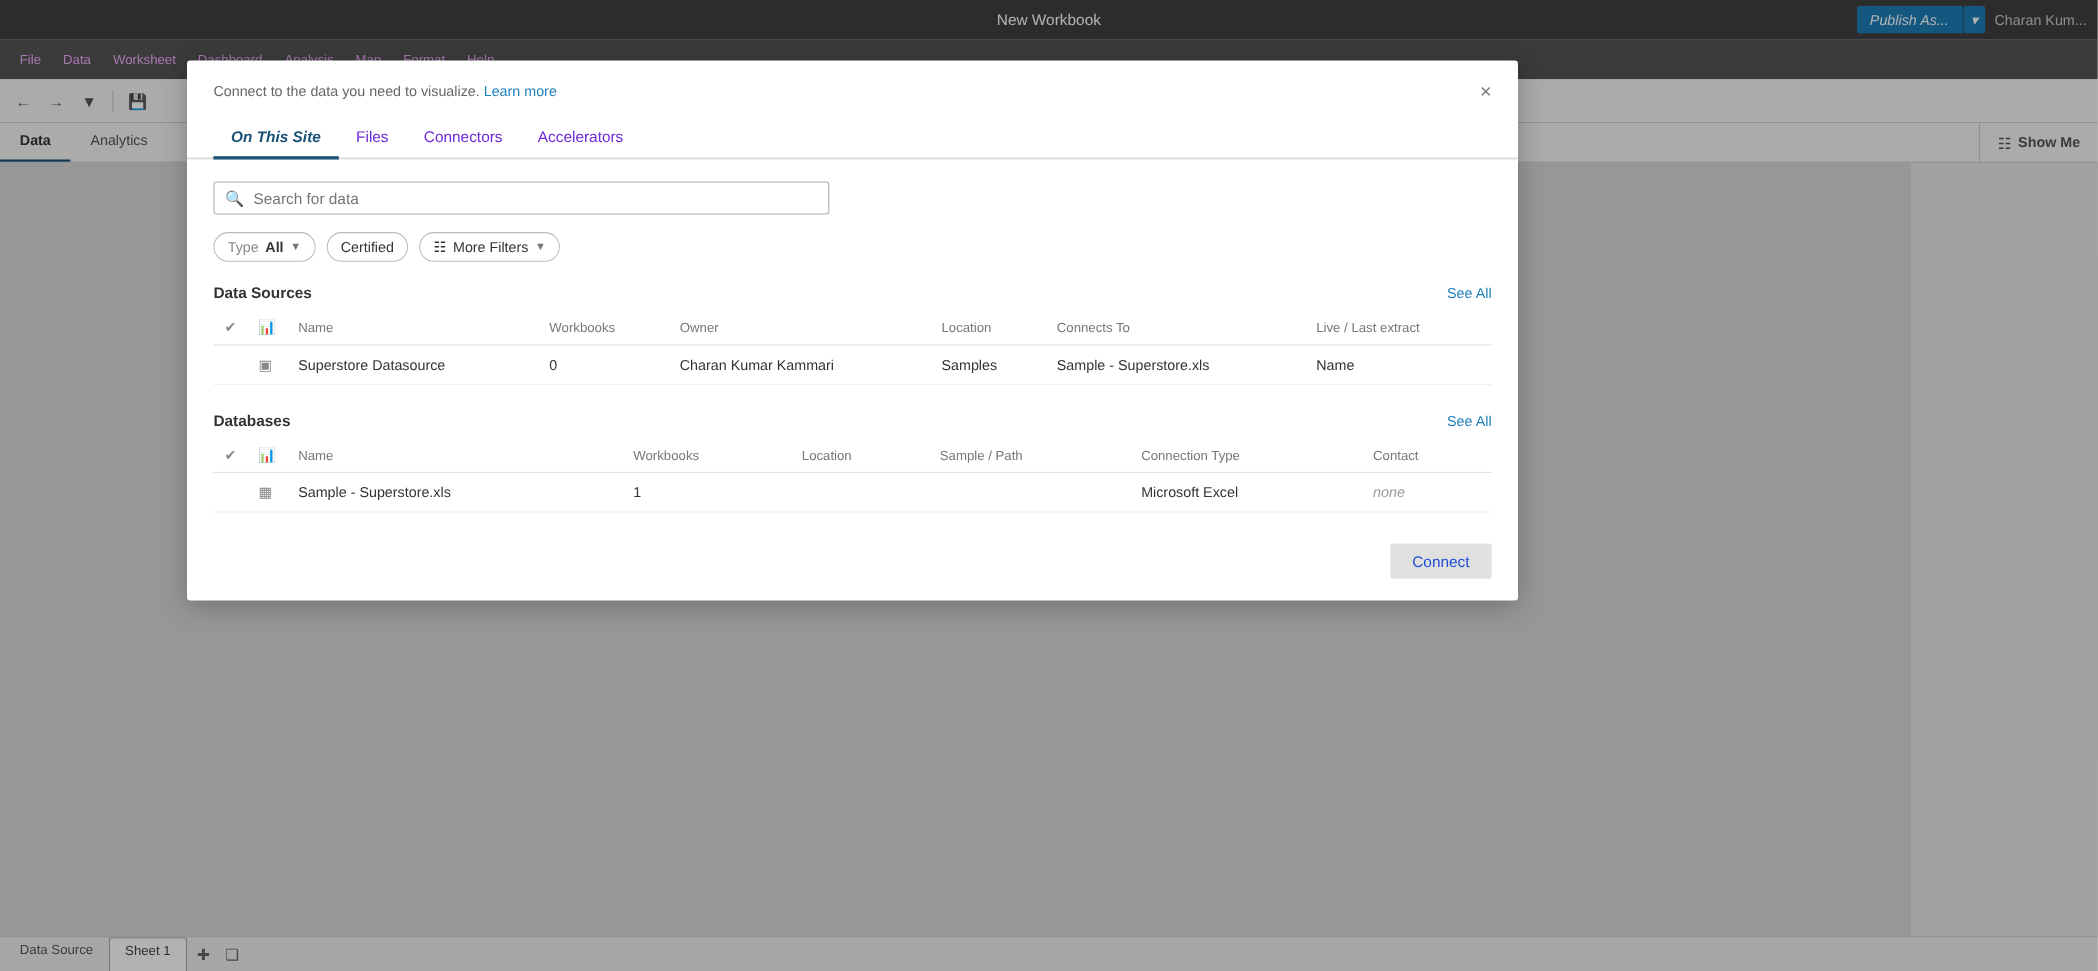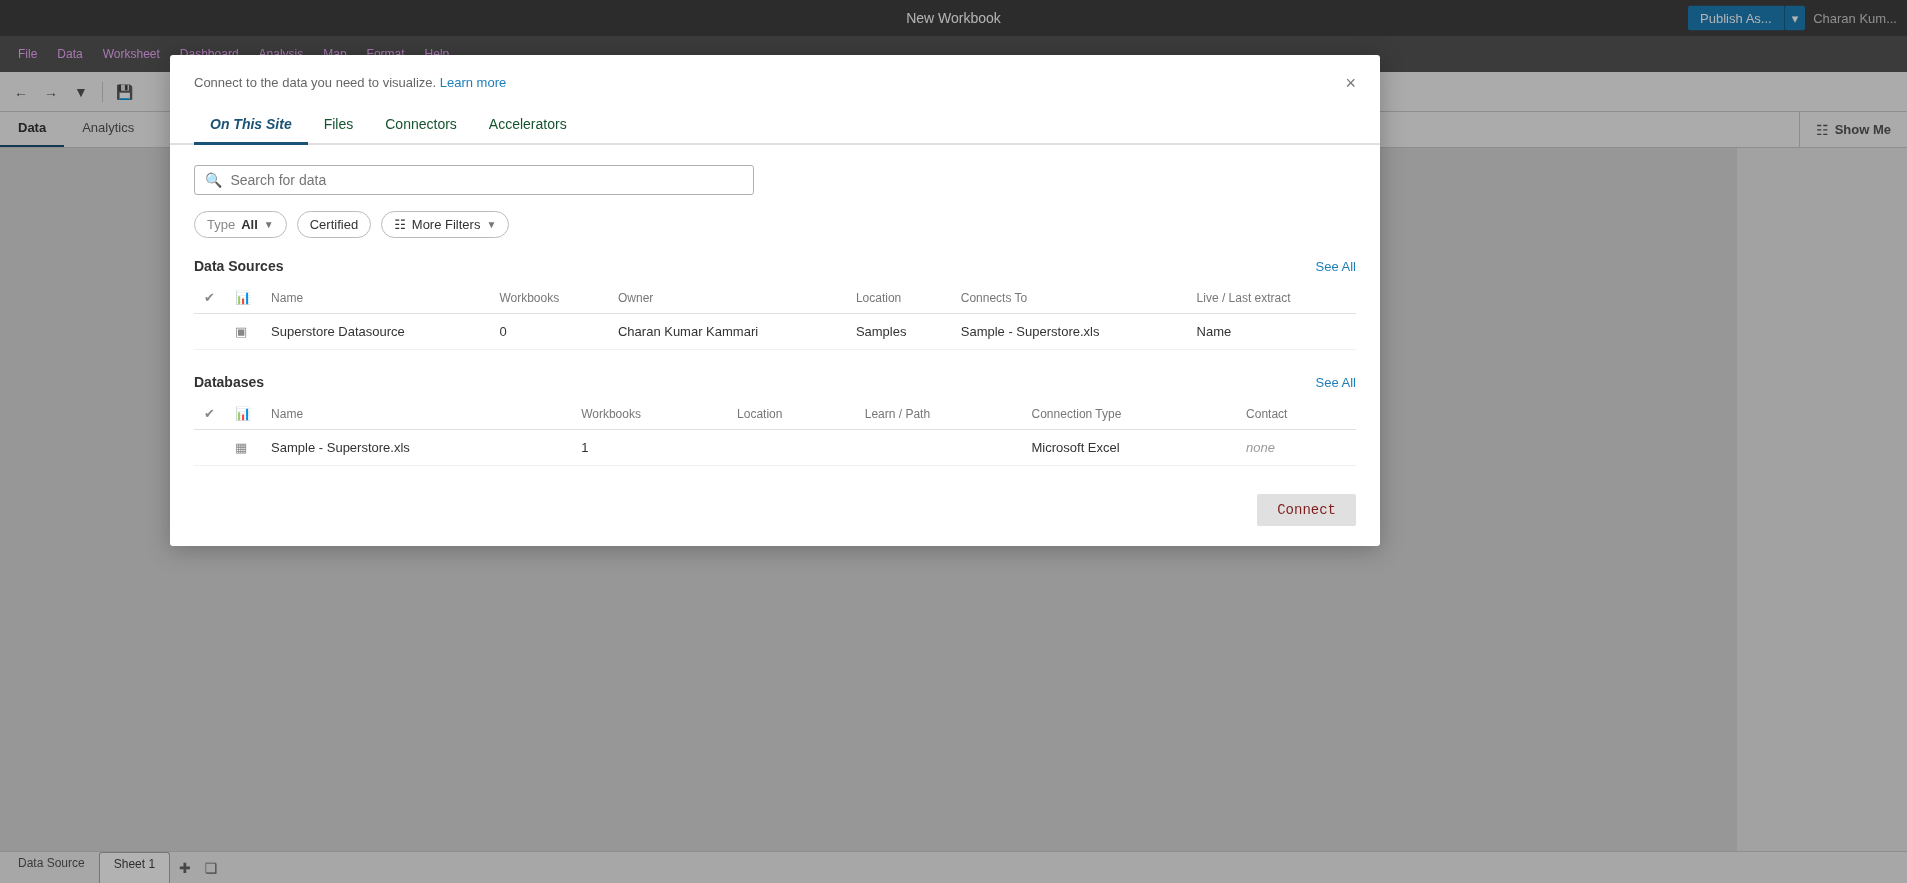--- a/index.html
+++ b/index.html
@@ -32,20 +32,21 @@
       background: #1e7eb8;
       color: #fff;
       border: none;
       padding: 5px 14px;
       font-size: 13px;
       cursor: pointer;
       border-radius: 2px;
       display: flex;
       align-items: center;
       gap: 0;
+      font-style: italic;
     }
     .publish-btn-main { padding: 5px 12px; border-right: 1px solid #0f5f8a; }
     .publish-btn-arrow { padding: 5px 7px; }
     .publish-btn-wrap { display: flex; border-radius: 2px; overflow: hidden; }
     .user-name { color: #ccc; font-size: 13px; }
 
     
     .menu-bar {
       background: #555;
       display: flex;
@@ -152,21 +153,21 @@
     
     .modal-tabs {
       display: flex;
       border-bottom: 2px solid #e0e0e0;
       padding: 0 24px;
     }
     .modal-tab {
       padding: 10px 16px;
       font-size: 14px;
       cursor: pointer;
-      color: #14532d;
+      color: #6d28d9;
       border-bottom: 3px solid transparent;
       margin-bottom: -2px;
     }
     .modal-tab.active {
       color: #1a5276;
       border-bottom: 3px solid #1a5276;
       font-weight: 600;
       font-style: italic;
     }
 
@@ -269,27 +270,26 @@
     .italic-none { font-style: italic; color: #999; }
 
     
     .connect-btn-row {
       display: flex;
       justify-content: flex-end;
       padding-top: 4px;
     }
     .connect-btn {
       background: #e0e0e0;
-      color: #7f1d1d;
+      color: #1d4ed8;
       border: none;
       padding: 8px 20px;
       font-size: 14px;
       border-radius: 2px;
       cursor: not-allowed;
-      font-family: Liberation Mono, monospace;
     }
 
     
     .bottom-bar {
       position: absolute;
       bottom: 0;
       left: 0;
       right: 0;
       height: 32px;
       background: #f0f0f0;
@@ -445,21 +445,21 @@
         <a href="#" class="see-all-link">See All</a>
       </div>
       <table class="data-table">
         <thead>
           <tr>
             <th class="col-check"><span style="color:#888; font-size:13px;">✔</span></th>
             <th class="col-icon"><span style="color:#888; font-size:13px;">📊</span></th>
             <th>Name</th>
             <th>Workbooks</th>
             <th>Location</th>
-            <th>Learn / Path</th>
+            <th>Sample / Path</th>
             <th>Connection Type</th>
             <th>Contact</th>
           </tr>
         </thead>
         <tbody>
           <tr>
             <td></td>
             <td><span style="color:#888; font-size:13px;">▦</span></td>
             <td>Sample - Superstore.xls</td>
             <td>1</td>

